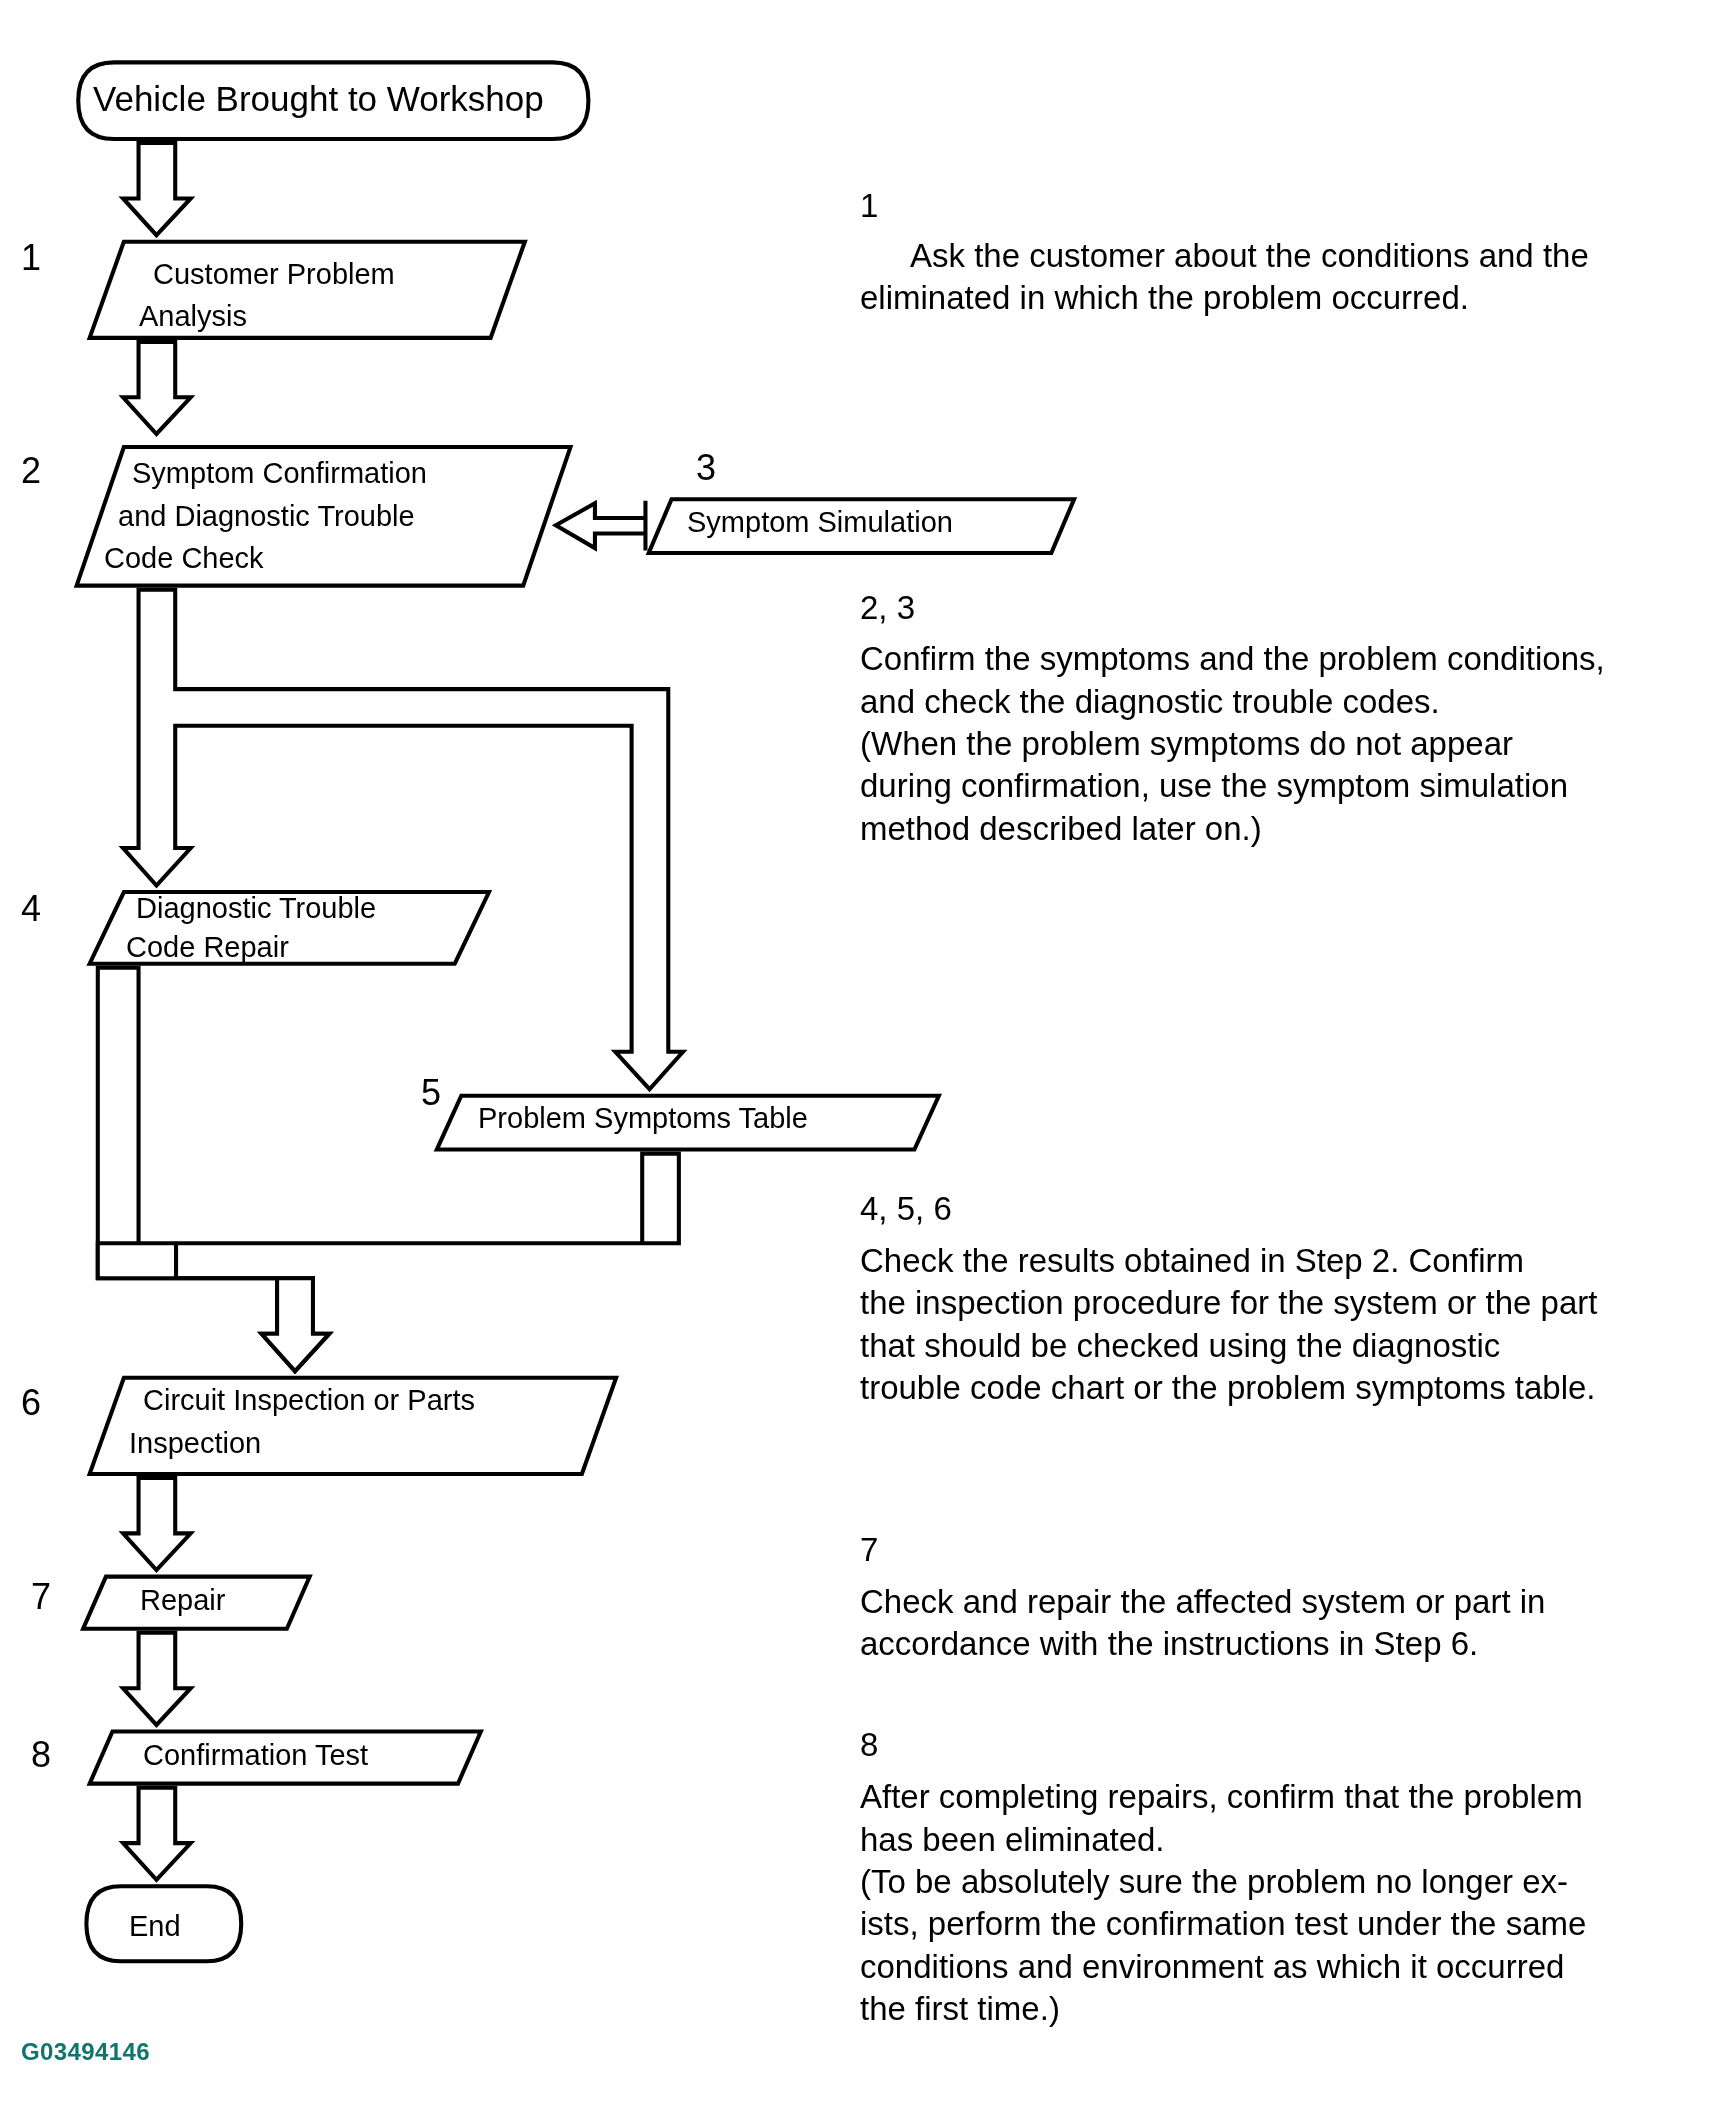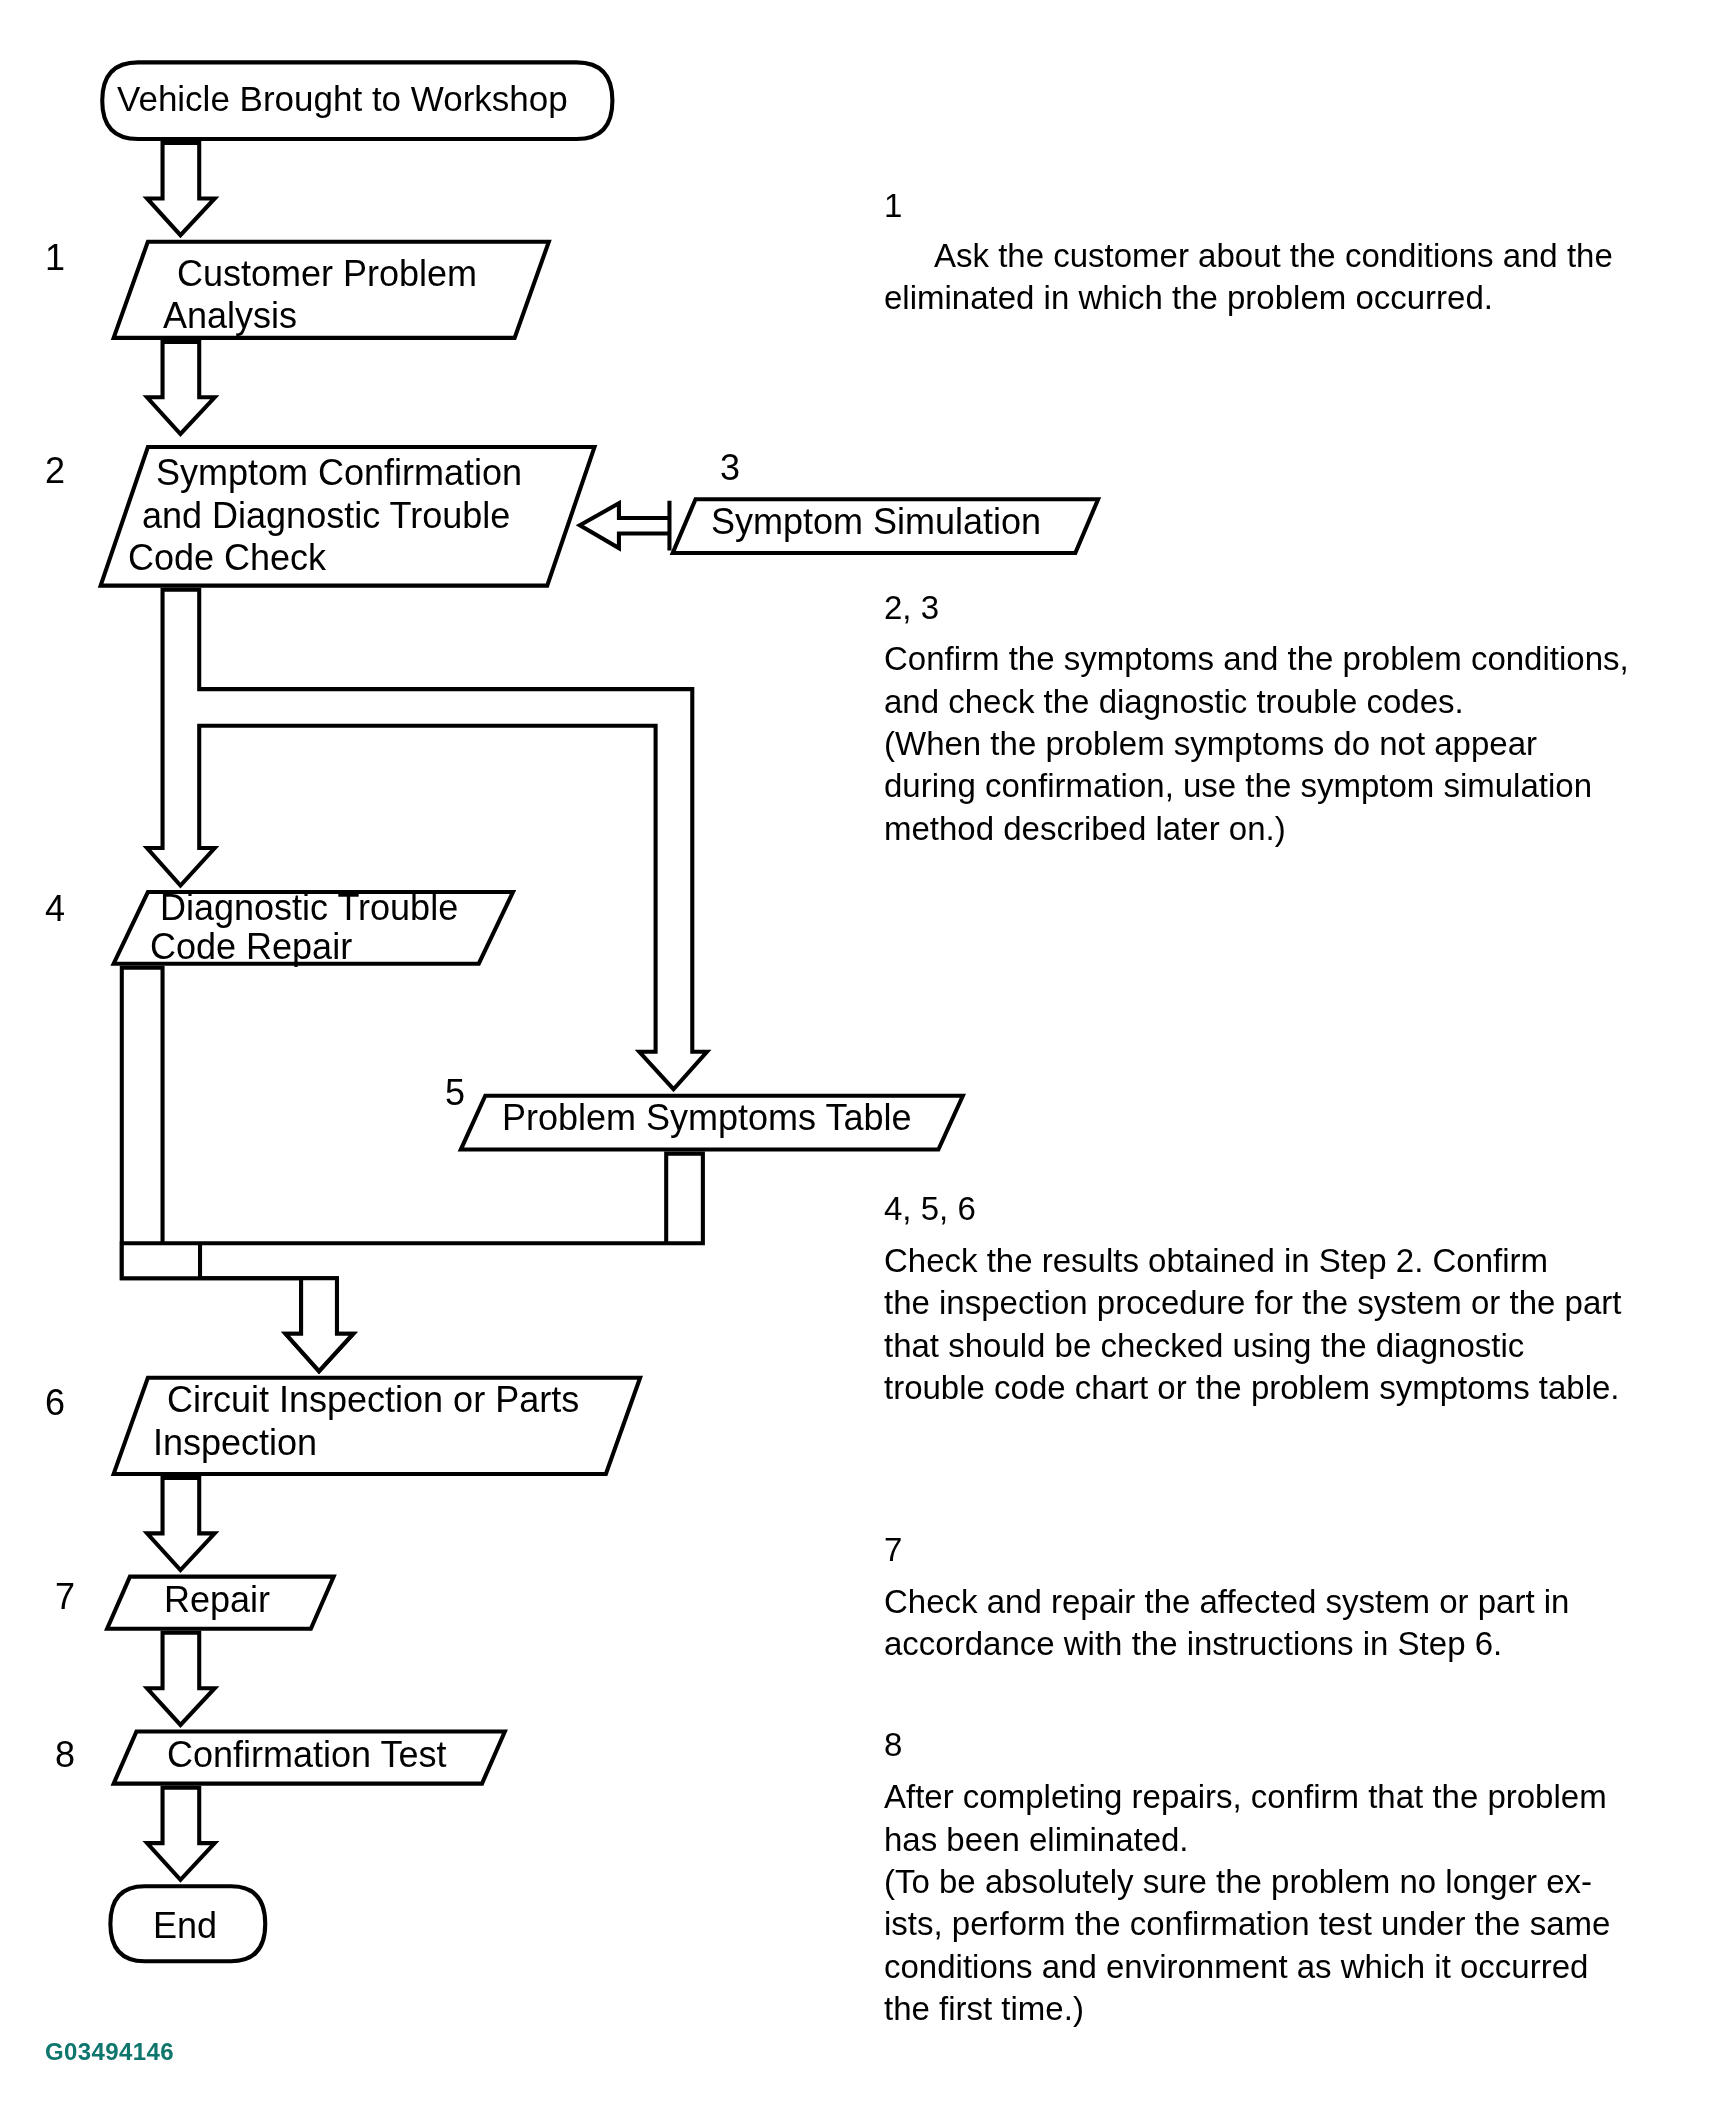--- a/index.html
+++ b/index.html
@@ -14,21 +14,20 @@
     color: #000000;
     position: relative;
     overflow: hidden;
   }
   #diagram-root {
     position: absolute;
     left: 0;
     top: 0;
     width: 1673px;
     height: 2119px;
-    margin-left: 24px;
   }
   svg.flow-svg {
     position: absolute;
     left: 0;
     top: 0;
     width: 1731px;
     height: 2119px;
     display: block;
   }
   .shape-stroke {
@@ -39,21 +38,21 @@
   }
   .conn-stroke {
     fill: #ffffff;
     stroke: #000000;
     stroke-width: 5;
     stroke-linejoin: miter;
   }
   .node-text {
     position: absolute;
     font-family: "Liberation Sans", sans-serif;
-    font-size: 36px;
+    font-size: 29px;
     line-height: 42px;
     color: #000000;
     white-space: pre;
     letter-spacing: 0px;
   }
   .step-num {
     position: absolute;
     font-family: "Liberation Sans", sans-serif;
     font-size: 36px;
     line-height: 39px;

